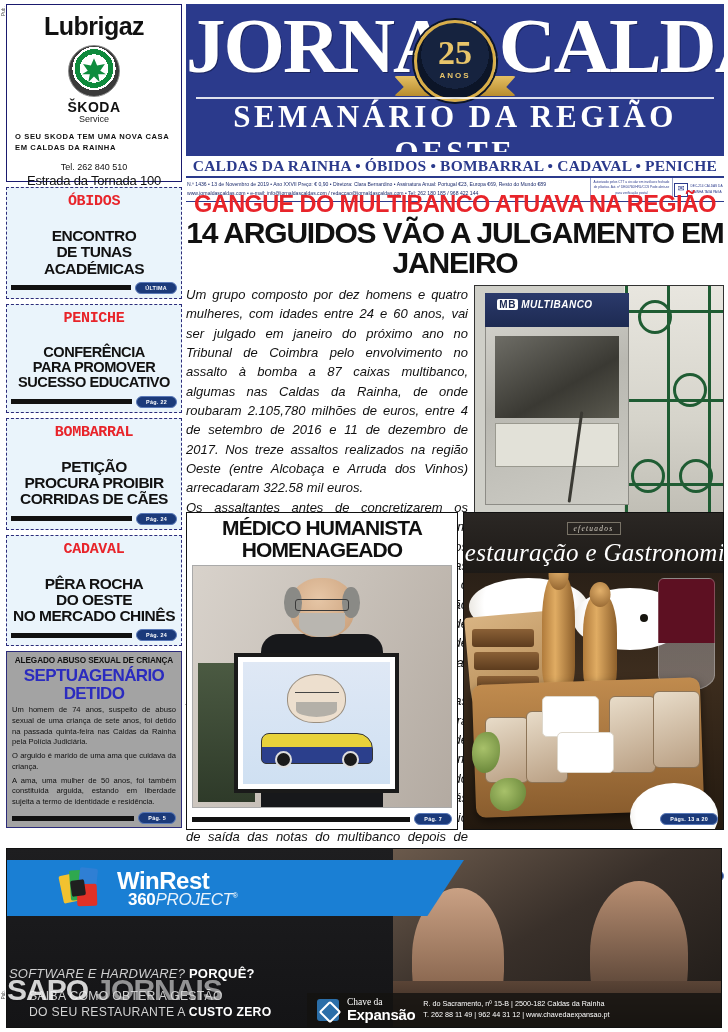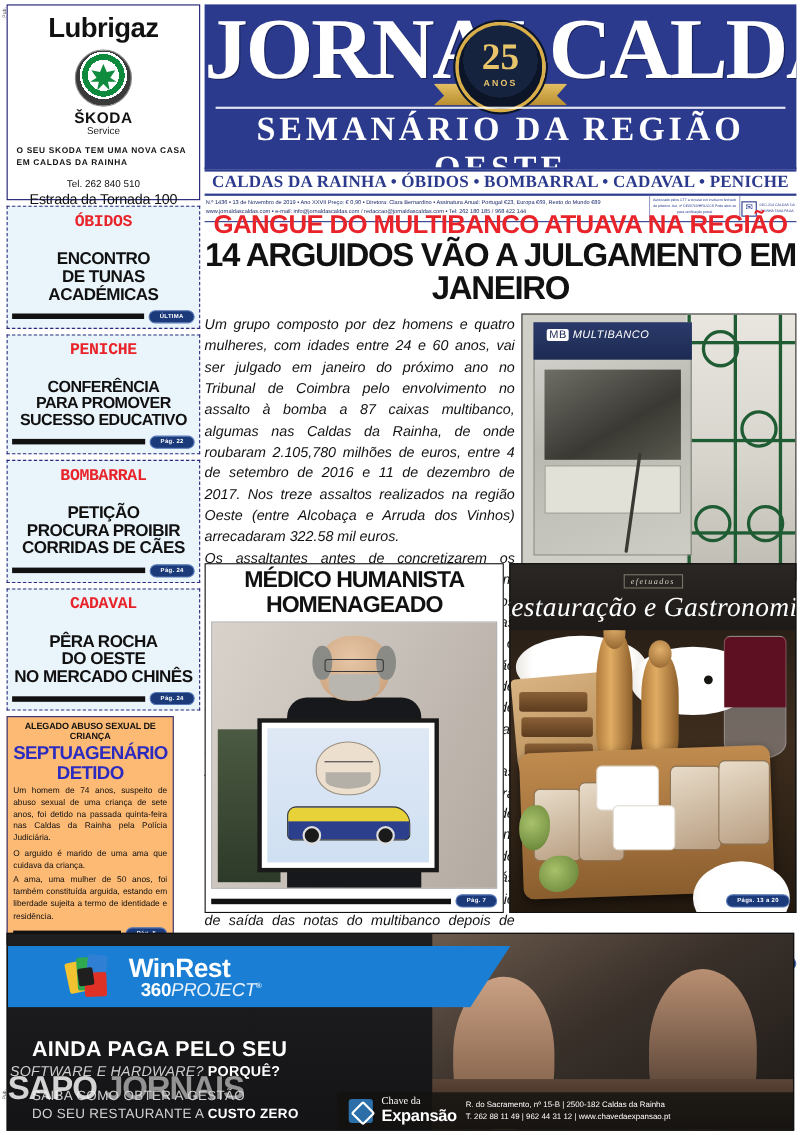--- a/index.html
+++ b/index.html
@@ -53,22 +53,22 @@
   .teaser .hl.sm { font-size: 14.6px; }
   .teaser-foot { display: flex; align-items: center; gap: 4px; margin-top: 5px; }
   .rule { flex: 1; height: 5px; background: #111; }
   .pagbadge {
     background: #1b3a7a; color: #fff; font-size: 5.4px; font-weight: bold;
     border-radius: 7px; padding: 2px 9px; letter-spacing: .3px; white-space: nowrap;
     border: 1px solid #5a79b8;
   }
 
   .brief {
-    width: 152px; margin-top: 5px; border: 1.4px solid #2b2b7a;
-    background: #fdba74; padding: 4px 5px 3px;
+    width: 176px; margin-top: 5px; border: 1.4px solid #2b2b7a;
+    background: #a3a3a3; padding: 4px 5px 3px;
   }
   .brief .kicker { font-size: 8.2px; font-weight: bold; color: #111; letter-spacing: -.1px; text-align: center; }
   .brief .title { font-size: 17px; font-weight: bold; color: #2b2bbf; line-height: 1.02;
       text-align: center; margin-top: 2px; letter-spacing: -.6px; }
   .brief p { font-size: 7.6px; color: #111; line-height: 1.42; text-align: justify; margin-top: 3px;
       font-family: "Liberation Sans", sans-serif; }
   .brief-foot { display: flex; align-items: center; gap: 4px; margin-top: 4px; }
 
   
   .masthead { position: absolute; left: 186px; top: 4px; width: 538px; }
@@ -144,21 +144,21 @@
       font-family: "Liberation Sans", sans-serif; font-style: italic; }
   .lead-photo {
     width: 250px; height: 243px; border: 1px solid #333; position: relative; overflow: hidden;
     background: #cfcfc8;
   }
   .atm-body { position:absolute; left:4%; top:3%; width:58%; height:88%;
       background: linear-gradient(160deg,#d9d8d2 0%, #b9b8b1 45%, #cdccc5 100%);
       border:1px solid #8d8c86; }
   .atm-hood { position:absolute; left:4%; top:3%; width:58%; height:14%;
       background: linear-gradient(180deg,#2b3a6b,#1d2a52); }
-  .atm-mb { position:absolute; left:9%; top:5.5%; font-size:10px; color:#fff; font-weight:normal;
+  .atm-mb { position:absolute; left:9%; top:5.5%; font-size:10px; color:#fff; font-weight:bold;
       font-style:italic; letter-spacing:.5px; }
   .atm-mb span { background:#fff; color:#1d2a52; padding:0 2px; border-radius:2px; font-style:normal;}
   .atm-dark { position:absolute; left:8%; top:21%; width:50%; height:34%;
       background: linear-gradient(150deg,#6e6d66,#3a3933 60%,#5a594f); }
   .atm-tray { position:absolute; left:8%; top:57%; width:50%; height:18%; background:#e2e1d8; border:1px solid #9a998f;}
   .atm-cable { position:absolute; left:40%; top:52%; width:3px; height:38%; background:#3a3933; border-radius:2px;
       transform: rotate(8deg); }
   .win-bg { position:absolute; right:0; top:0; width:40%; height:100%;
       background: linear-gradient(180deg,#e8e6df 0%, #d6d4cb 55%, #bdbbb2 100%); }
   .grille { position:absolute; right:0; top:0; width:42%; height:100%; }
@@ -509,21 +509,20 @@
       <i style="left:9px;top:2px;width:20px;height:30px;background:#2fa84f;transform:rotate(-4deg);"></i>
       <i style="left:18px;top:0;width:18px;height:22px;background:#2f7fd4;transform:rotate(6deg);"></i>
       <i style="left:16px;top:16px;width:20px;height:22px;background:#e03127;transform:rotate(-2deg);"></i>
       <i style="left:10px;top:12px;width:14px;height:16px;background:#1f1f1f;transform:rotate(-8deg);"></i>
     </div>
     <div class="wr-name">WinRest</div>
     <div class="wr-sub">
       <b>360</b><i>PROJECT</i><sup style="font-size:7px">®</sup>
     </div>
 
-    <div class="ad-l1">AINDA PAGA PELO SEU</div>
     <div class="ad-l2">
       <i>SOFTWARE E HARDWARE?</i>
       <b>PORQUÊ?</b>
     </div>
     <div class="ad-l3">
       <div>SAIBA COMO OBTER A GESTÃO</div>
       <div><span>DO SEU RESTAURANTE A </span><b>CUSTO ZERO</b></div>
     </div>
 
     <div class="ad-foot">

